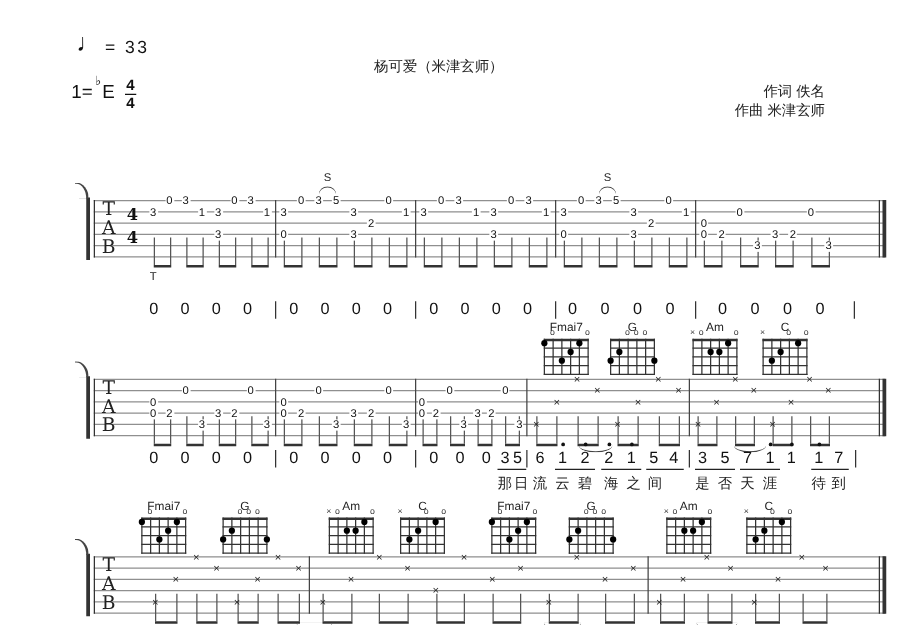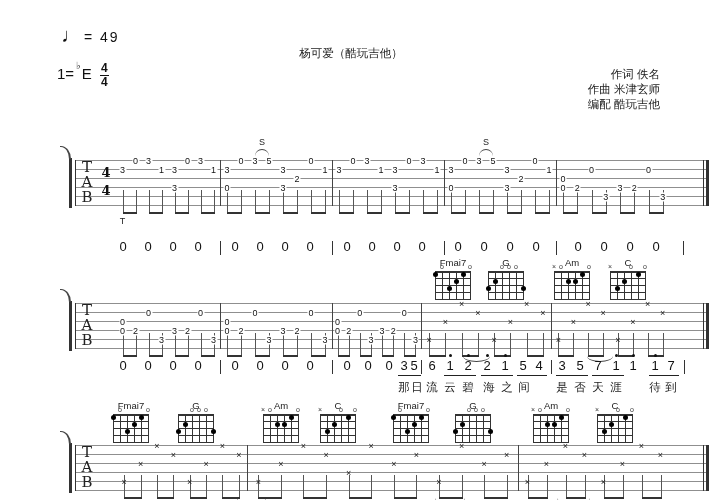--- a/index.html
+++ b/index.html
@@ -27,38 +27,37 @@
   .cname { font-size:9.5px; line-height:10px; color:#222; }
   .cmark { font-size:7px; line-height:7px; transform:translateX(-50%); color:#333; }
   .clef { width:12px; text-align:center; font-family:"DejaVu Serif",serif; font-size:15px; line-height:16px; color:#222; }
   .tsig { width:12px; text-align:center; font-family:"DejaVu Serif",serif; font-size:13px; font-weight:bold; color:#111; }
 </style>
 </head>
 <body>
 
 <div id="sheet">
   <div class="abs tempo-note">♩</div>
-  <div class="abs tempo-val">= 49</div>
-  <div class="abs subtitle">杨可爱（酷玩吉他）</div>
+  <div class="abs tempo-val">= 33</div>
+  <div class="abs subtitle">杨可爱（米津玄师）</div>
 
   <div class="abs keyrow">
     <span class="kp">1=</span>
     <span class="kacc">♭</span>
     <span class="klet">E</span>
     <span class="frac">
       <span>4</span>
       <span class="fl"></span>
       <span>4</span>
     </span>
   </div>
 
 
   <div class="abs credit" style="top:82px">作曲 米津玄师</div>
   <div class="abs credit" style="top:67px">作词 佚名</div>
-  <div class="abs credit" style="top:97px">编配 酷玩吉他</div>
 <div class="abs" style="left: 75px; top: 160px; width: 633px; height: 1px; background: rgb(143, 143, 143);"></div>
     <div class="abs" style="left: 75px; top: 169px; width: 633px; height: 1px; background: rgb(143, 143, 143);"></div>
     <div class="abs" style="left: 75px; top: 178px; width: 633px; height: 1px; background: rgb(143, 143, 143);"></div>
     <div class="abs" style="left: 75px; top: 187px; width: 633px; height: 1px; background: rgb(143, 143, 143);"></div>
     <div class="abs" style="left: 75px; top: 196px; width: 633px; height: 1px; background: rgb(143, 143, 143);"></div>
     <div class="abs" style="left: 75px; top: 205px; width: 633px; height: 1px; background: rgb(143, 143, 143);"></div>
     <div class="abs" style="left: 69px; top: 158px; width: 3px; height: 50px; background: rgb(51, 51, 51);"></div>
     <div class="abs" style="left: 75px; top: 160px; width: 1px; height: 46px; background: rgb(51, 51, 51);"></div>
     <div class="abs" style="left: 60px; top: 146px; width: 11px; height: 13px; border-top: 1.5px solid rgb(68, 68, 68); border-right: 2px solid rgb(68, 68, 68); border-top-right-radius: 10px 13px;"></div>
     <div class="abs" style="left: 703px; top: 160px; width: 1px; height: 46px; background: rgb(51, 51, 51);"></div>

